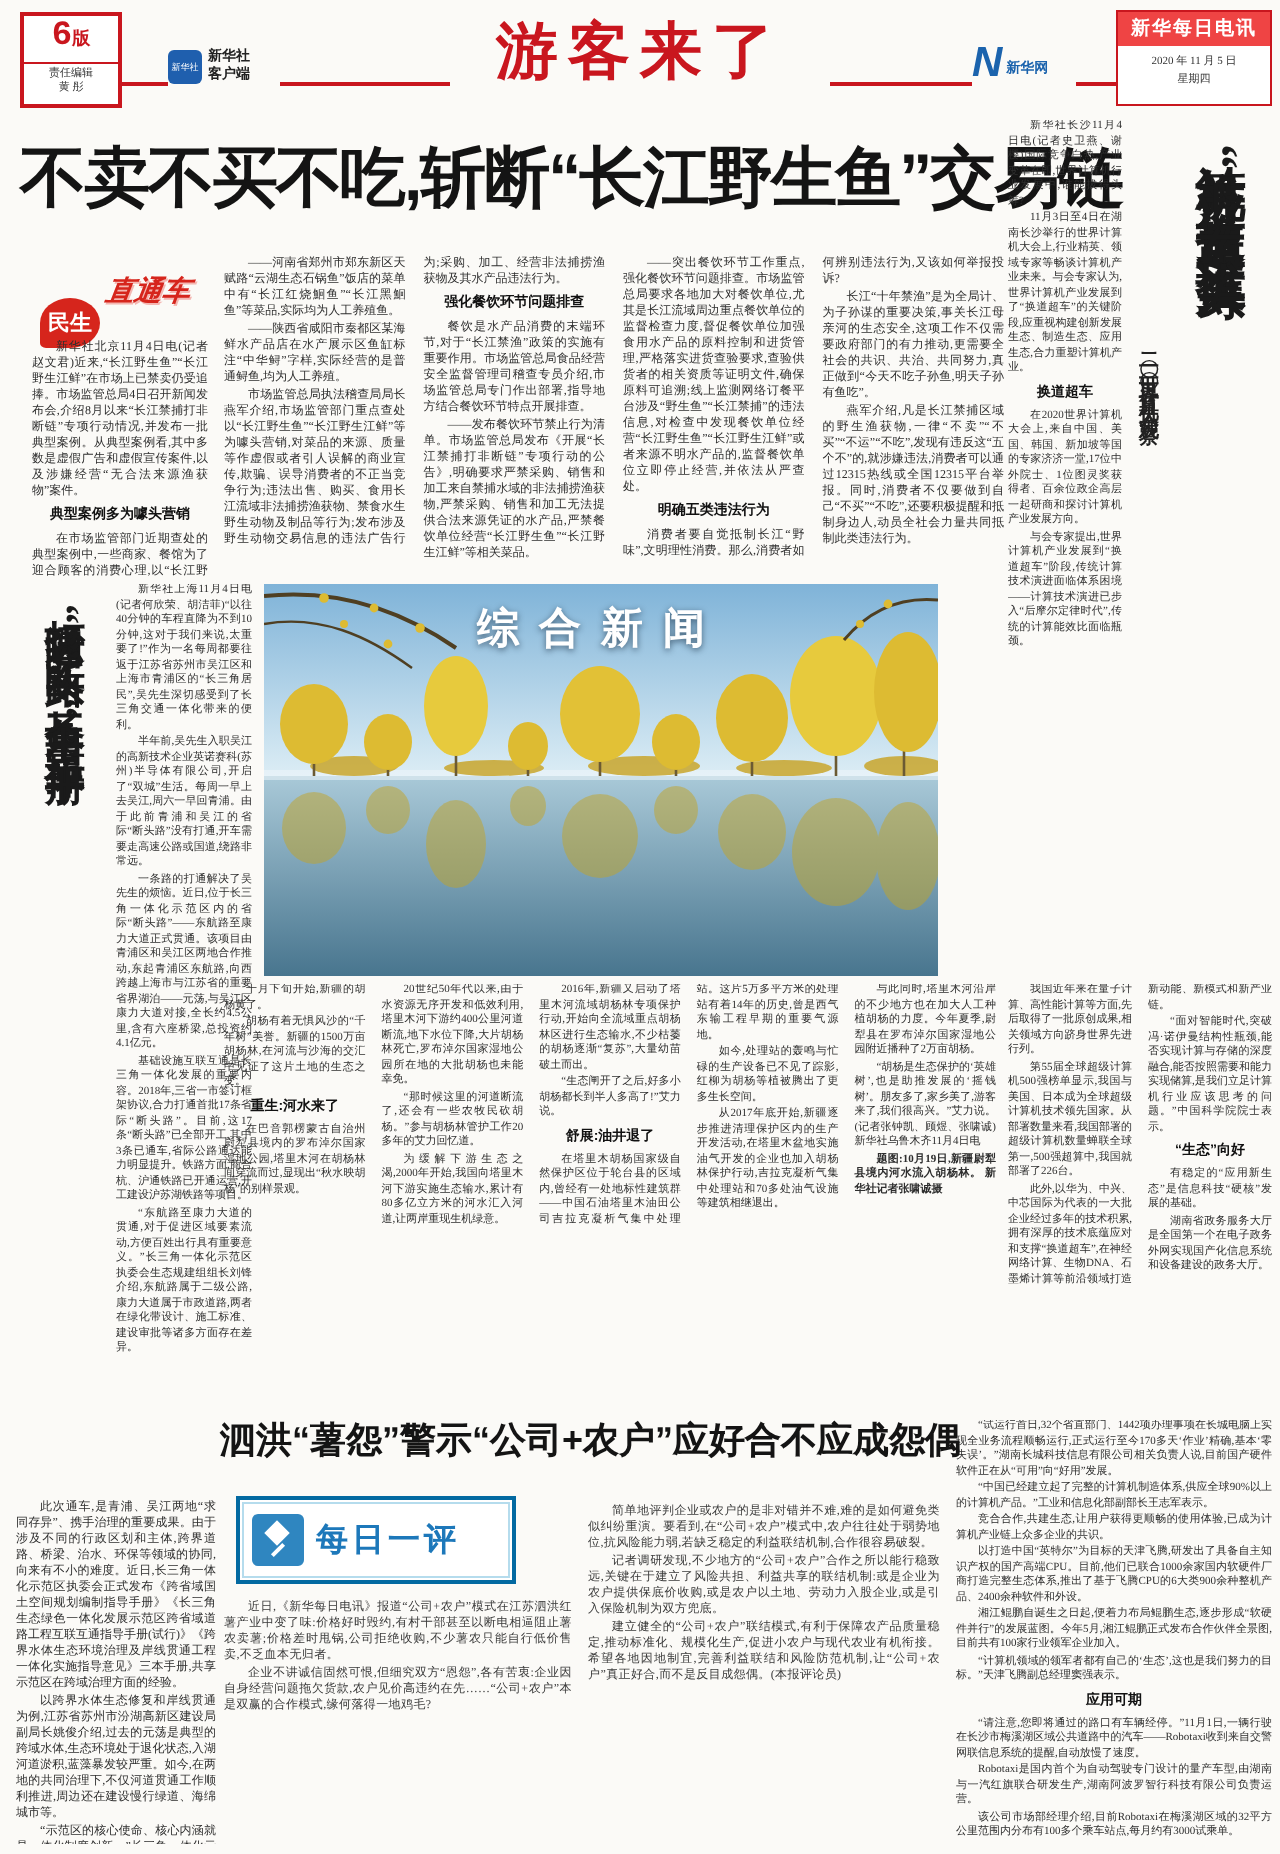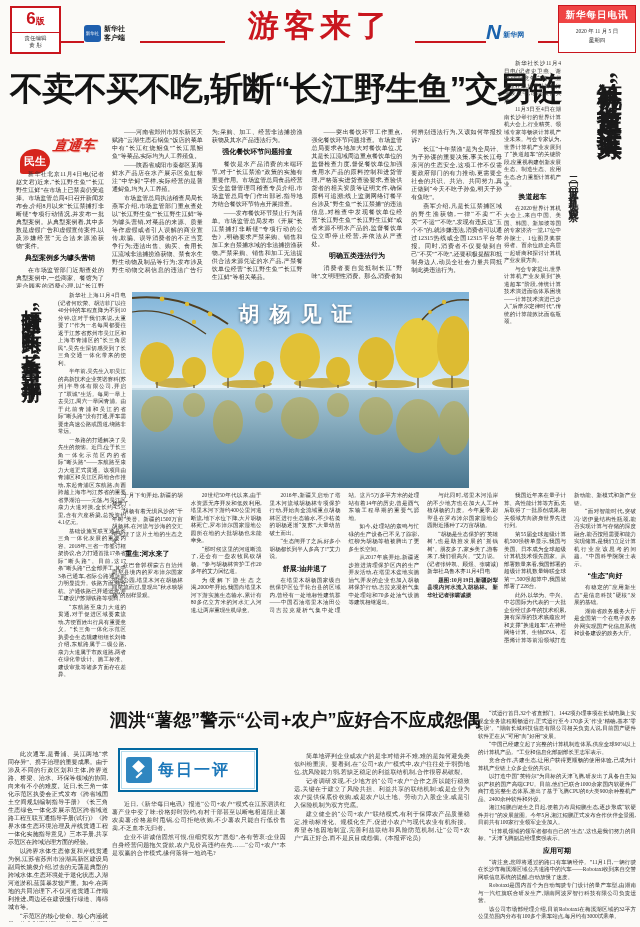--- a/index.html
+++ b/index.html
@@ -1,21 +1,21 @@
 <!DOCTYPE html>
 <html><head>
 <meta charset="utf-8">
 <style>
   html,body{margin:0;padding:0;background:#e8e6e1;}
   .page{position:relative;width:640px;height:927px;margin:0 auto;background:#fbfaf7;
         font-family:"Liberation Serif","DejaVu Serif",serif;color:#2b2b2b;overflow:hidden;}
   .abs{position:absolute;}
   
   .edition-box{left:10px;top:6px;width:47px;height:44px;border:2px solid #c9161e;background:#fff;text-align:center;}
-  .ed-num{font-family:Liberation Sans, sans-serif;color:#c9161e;font-weight:900;font-size:17px;line-height:22px;}
+  .ed-num{font-family:Liberation Mono, monospace;color:#c9161e;font-weight:900;font-size:17px;line-height:22px;}
   .ed-num .ban{font-size:9px;font-weight:700;}
   .ed-editor{font-size:5.5px;line-height:7px;color:#333;border-top:1px solid #c9161e;padding-top:2px;}
   .red-line{left:57px;top:41px;width:501px;height:2px;background:#c9161e;}
   .client-logo{left:84px;top:21px;width:56px;height:25px;background:#fbfaf7;display:flex;align-items:center;gap:3px;}
   .client-sq{width:17px;height:17px;background:#1f5fae;border-radius:3px;color:#fff;font-size:4.5px;line-height:5px;
              display:flex;align-items:center;justify-content:center;text-align:center;font-family:"Liberation Sans",sans-serif;}
   .client-txt{font-family:"Liberation Sans",sans-serif;font-weight:700;font-size:7px;line-height:8.5px;color:#222;}
   .section-title{left:225px;top:6px;width:190px;height:40px;background:#fbfaf7;text-align:center;
                  font-weight:900;font-size:31px;line-height:40px;color:#c9161e;letter-spacing:5px;}
   .news-logo{left:486px;top:19px;width:52px;height:26px;background:#fbfaf7;display:flex;align-items:center;}
@@ -255,21 +255,21 @@
 
       <g stroke="#4f3f22" fill="none">
         <path d="M337,8 C315,6 300,16 290,28" stroke-width="1.5"></path>
       </g>
       <g fill="#ddbb32">
           <circle cx="312" cy="10" r="2.2"></circle>
           <circle cx="298" cy="20" r="2"></circle>
         </g>
     </svg>
   </div>
-  <div class="abs photo-title">胡杨见证</div>
+  <div class="abs photo-title">综合新闻</div>
 
   <div class="abs bodytxt small" style="left:112px;top:492px;width:386px;height:208px;column-count:5;column-gap:8px;">
       <p>十月下旬开始,新疆的胡杨黄了。</p>
       <p>胡杨有着无惧风沙的“千年树”美誉。新疆的1500万亩胡杨林,在河流与沙海的交汇中见证了这片土地的生态之变。</p>
       <p class="b-h">重生:河水来了</p>
       <p>在巴音郭楞蒙古自治州尉犁县境内的罗布淖尔国家湿地公园,塔里木河在胡杨林间穿流而过,显现出“秋水映胡杨”的别样景观。</p>
       <p>20世纪50年代以来,由于水资源无序开发和低效利用,塔里木河下游约400公里河道断流,地下水位下降,大片胡杨林死亡,罗布淖尔国家湿地公园所在地的大批胡杨也未能幸免。</p>
       <p>“那时候这里的河道断流了,还会有一些农牧民砍胡杨。”参与胡杨林管护工作20多年的艾力回忆道。</p>
       <p>为缓解下游生态之渴,2000年开始,我国向塔里木河下游实施生态输水,累计有80多亿立方米的河水汇入河道,让两岸重现生机绿意。</p>
       <p>2016年,新疆又启动了塔里木河流域胡杨林专项保护行动,开始向全流域重点胡杨林区进行生态输水,不少枯萎的胡杨逐渐“复苏”,大量幼苗破土而出。</p>

